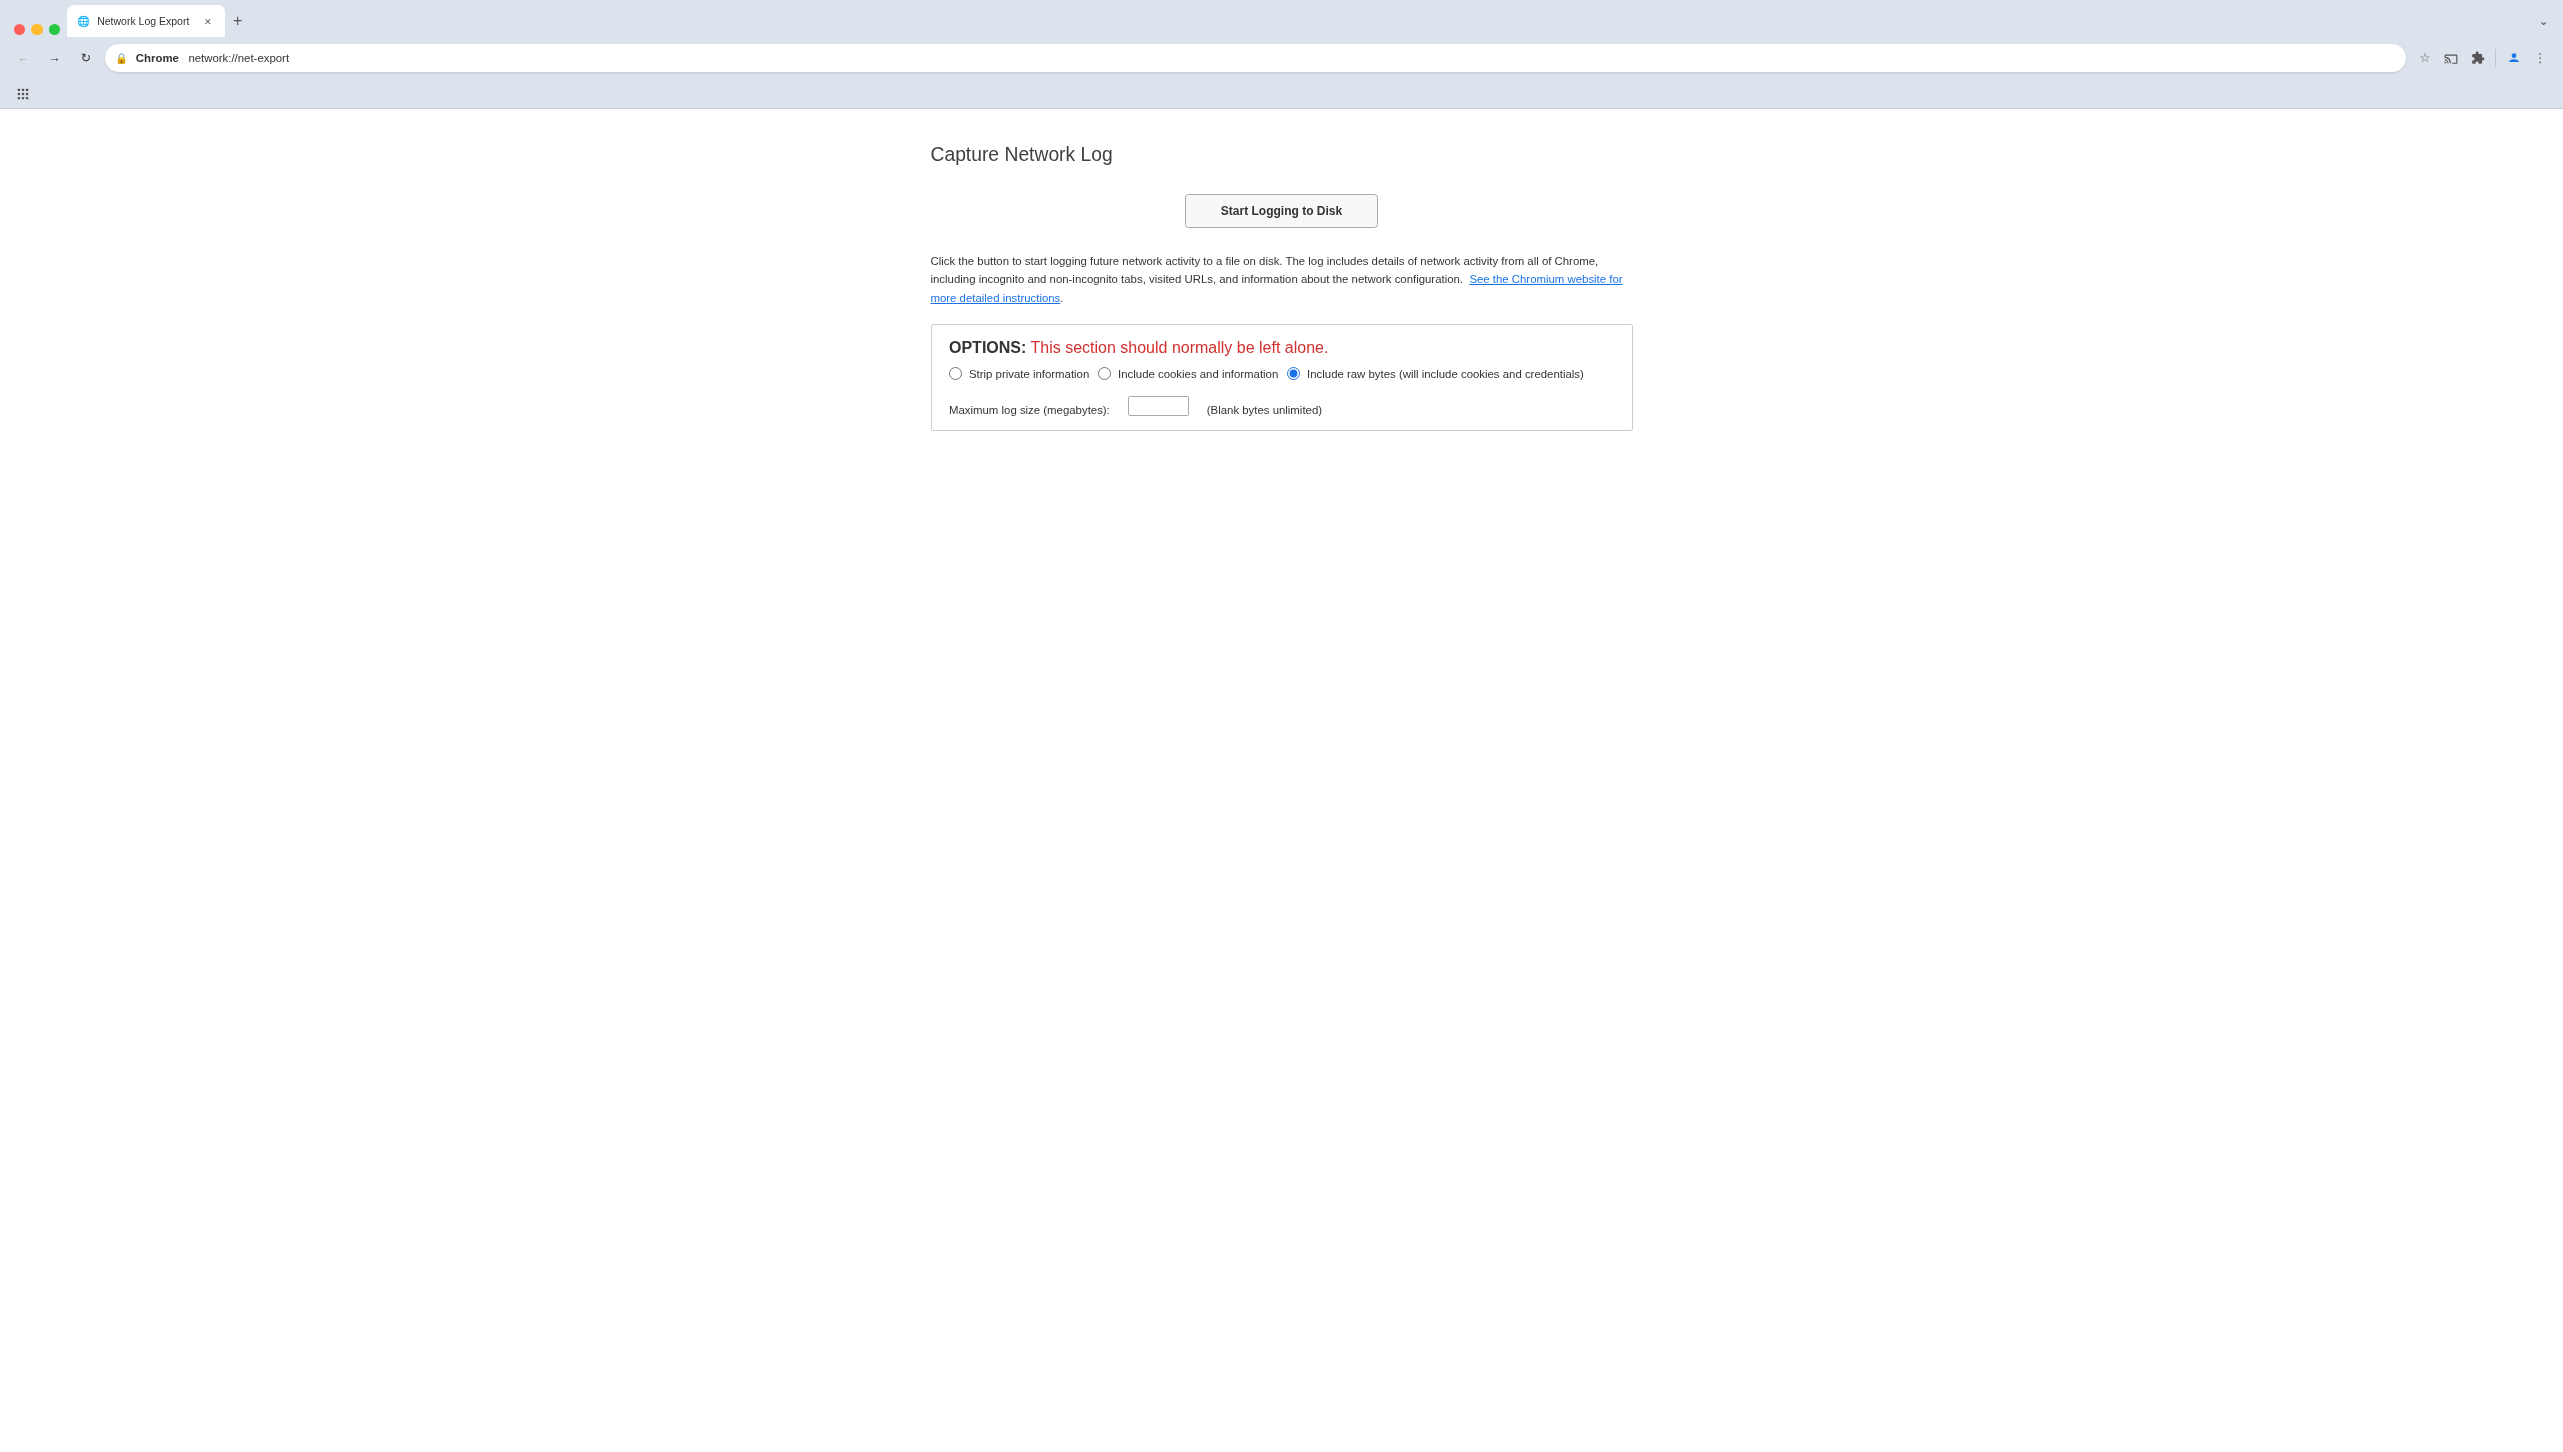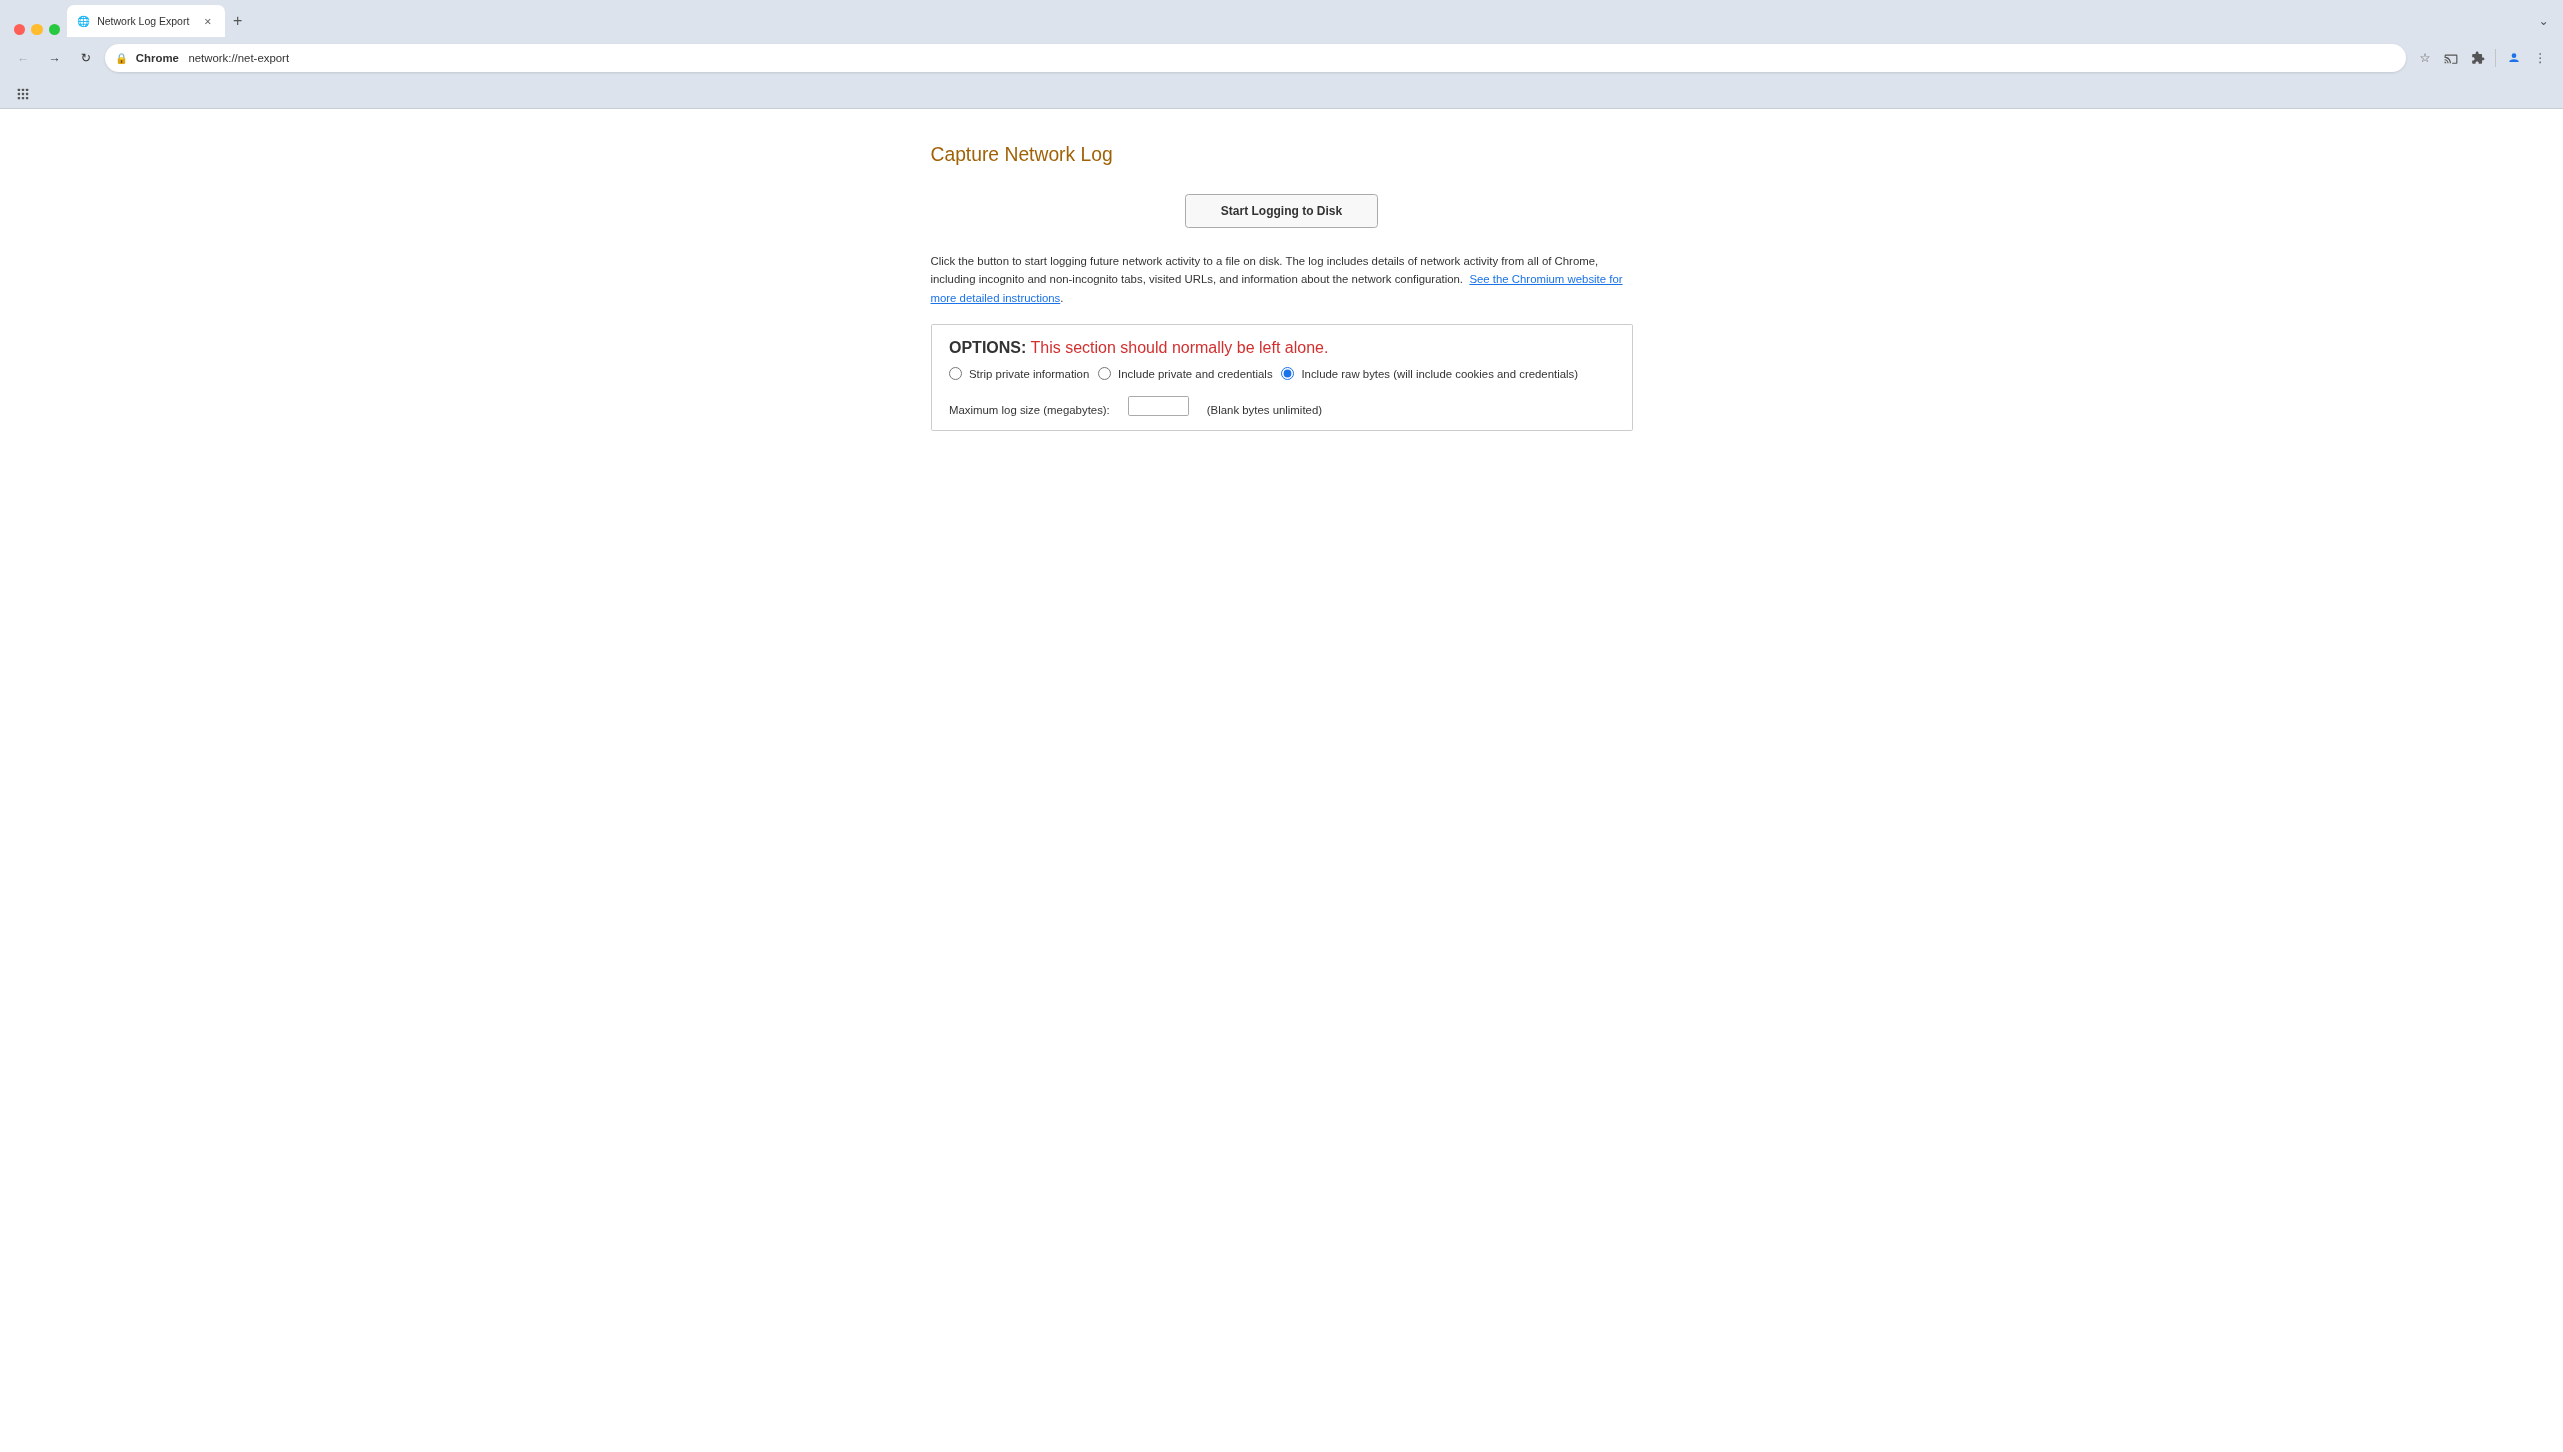--- a/index.html
+++ b/index.html
@@ -149,21 +149,21 @@
     }
 
     .page-inner {
       max-width: 702px;
       margin: 0 auto;
     }
 
     .page-title {
       font-size: 19.3px;
       font-weight: 400;
-      color: #a16207;
+      color: #404040;
       margin-bottom: 28px;
     }
 
     .start-btn-container {
       display: flex;
       justify-content: center;
       margin-bottom: 24.6px;
     }
 
     .start-logging-btn {
@@ -334,21 +334,21 @@
           <span class="options-warning"> This section should normally be left alone.</span>
         </div>
 
         <div class="radio-group">
           <label class="radio-item">
             <input type="radio" name="log-options" id="strip" style="">
             <span>Strip private information</span>
           </label>
           <label class="radio-item">
             <input type="radio" name="log-options" id="cookies" style="">
-            <span>Include private and credentials</span>
+            <span>Include cookies and information</span>
           </label>
           <label class="radio-item">
             <input type="radio" name="log-options" id="raw" checked="" style="">
             <span>Include raw bytes (will include cookies and credentials)</span>
           </label>
         </div>
 
         <div class="max-log-row">
           <span>Maximum log size (megabytes):</span>
           <input type="text" class="max-log-input" value="" style="">

